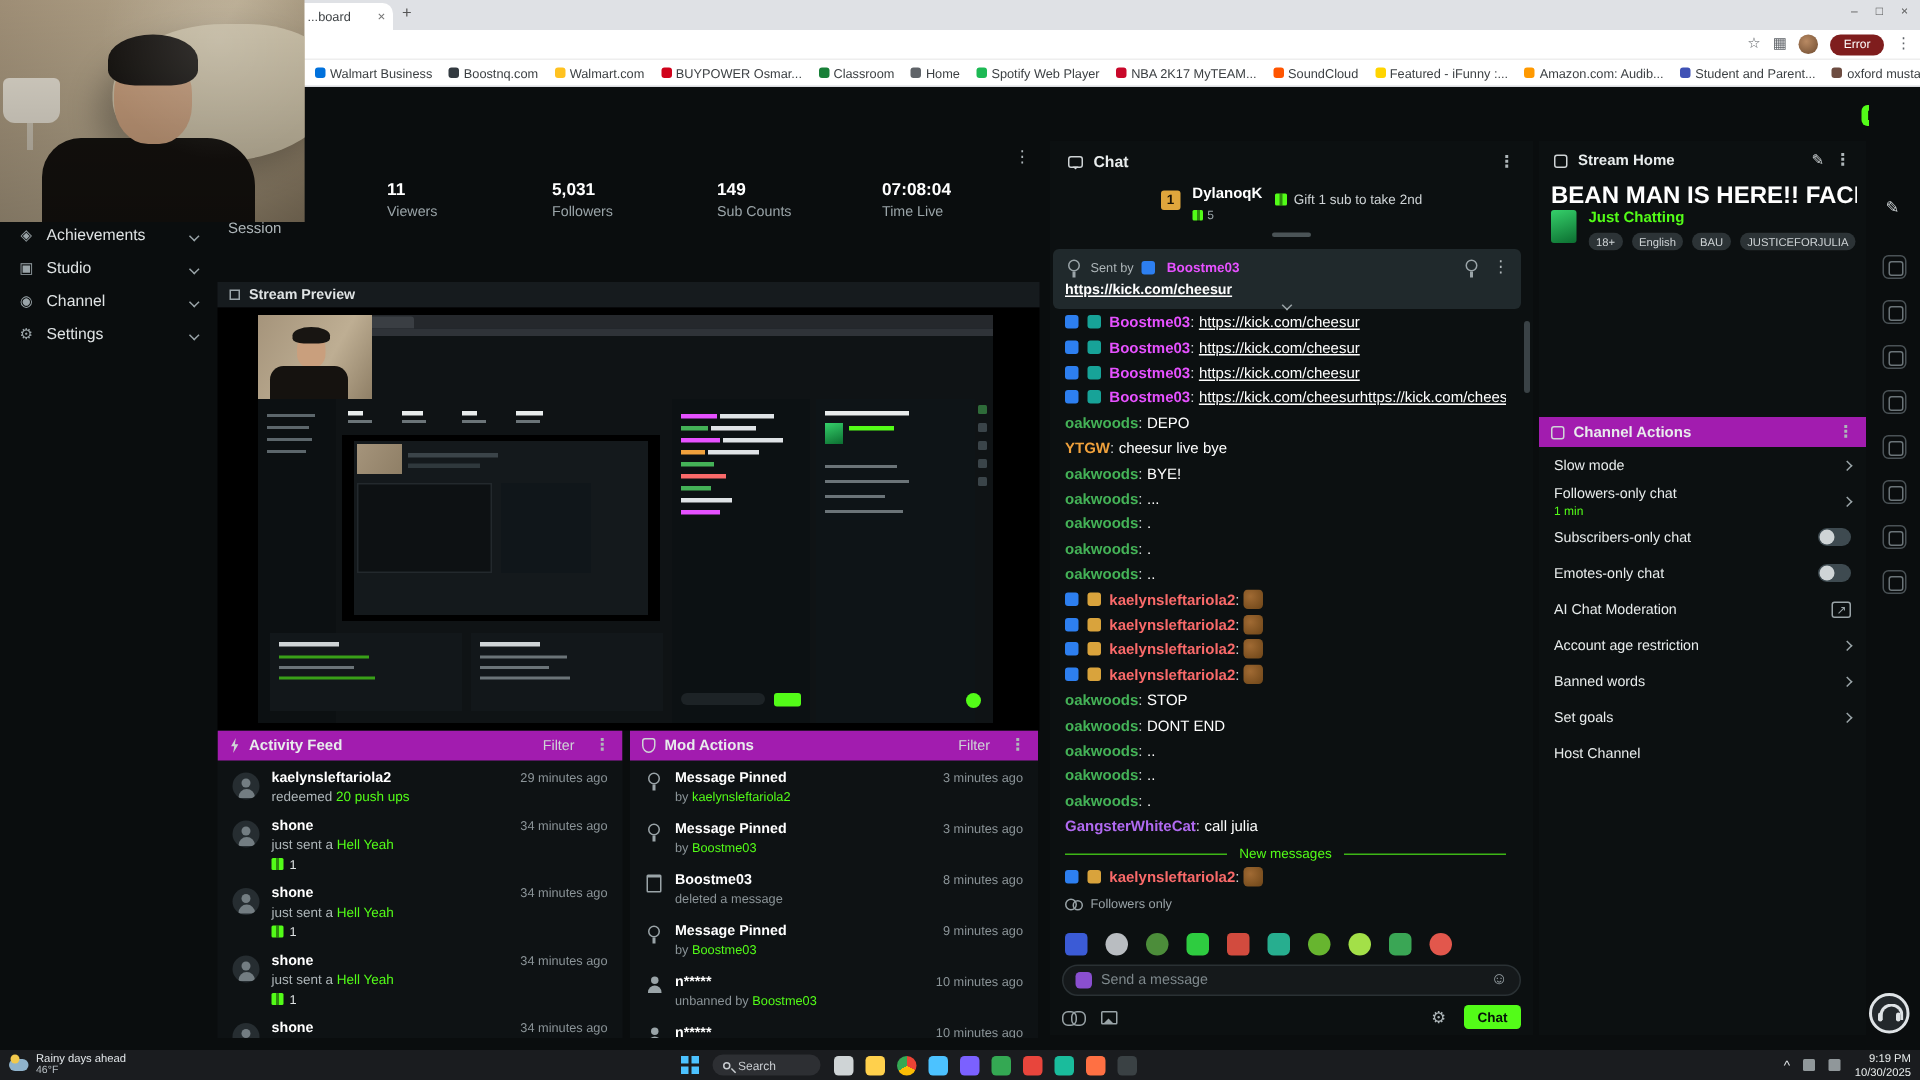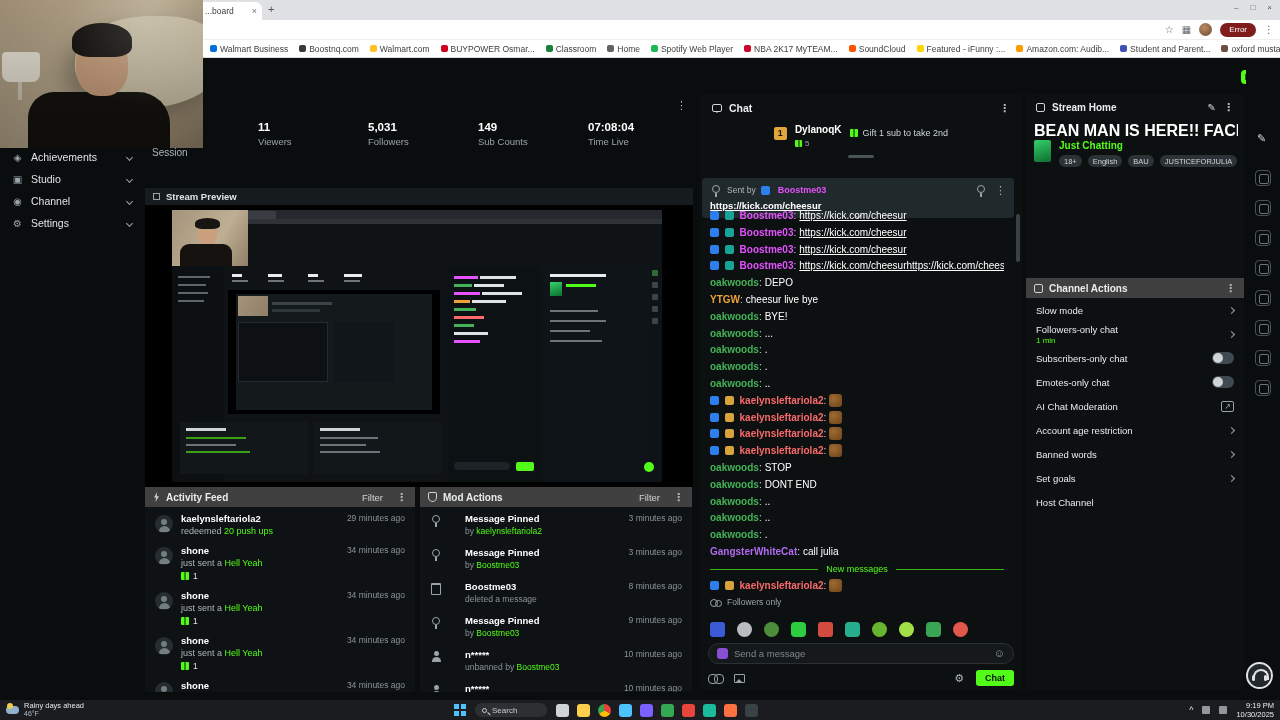--- a/index.html
+++ b/index.html
@@ -51,41 +51,41 @@
 .stat-label{font-size:9.5px;color:#9aa4a8;margin-top:3px}
 
 .sp-header{position:absolute;left:145px;top:188px;width:548px;height:17px;background:#161b1e;display:flex;align-items:center;gap:6px;padding:0 8px;font-size:9.5px;font-weight:bold;color:#dfe3e4}
 .sp-frame-ic{width:7px;height:7px;border:1.2px solid #9aa4a8}
 .sp-stage{position:absolute;left:145px;top:205px;width:548px;height:282px;background:#000}
 .sp-view{position:absolute;left:27px;top:5px;width:490px;height:272px;background:#101517;overflow:hidden}
 
 .panel{position:absolute;background:#0e1214;overflow:hidden}
 .af{left:145px;top:487px;width:270px;height:205px}
 .ma{left:420px;top:487px;width:272px;height:205px}
-.p-header{height:20px;display:flex;align-items:center;gap:6px;padding:0 8px;background:#404040;font-size:10px;font-weight:bold;color:#e8ecec}
+.p-header{height:20px;display:flex;align-items:center;gap:6px;padding:0 8px;background:#a21caf;font-size:10px;font-weight:bold;color:#e8ecec}
 .p-header .filter{margin-left:auto;font-weight:normal;color:#cfd4d6;font-size:9.5px}
 .p-header .kebab{margin-left:7px}
 .ic-bolt{width:7px;height:10px;background:#cfd4d6;clip-path:polygon(60% 0,15% 55%,45% 55%,35% 100%,85% 42%,52% 42%)}
 .ic-shield{width:9px;height:10px;border:1.2px solid #cfd4d6;border-radius:2px 2px 50% 50%}
 .feed-item{display:flex;gap:8px;padding:6px 10px 3px}
 .avatar{width:18px;height:18px;border-radius:50%;background:#262d31;position:relative;flex:none;margin-top:2px;overflow:hidden}
 .avatar::before{content:"";position:absolute;left:6px;top:4px;width:6px;height:6px;border-radius:50%;background:#737d82}
 .avatar::after{content:"";position:absolute;left:3.5px;top:11px;width:11px;height:6px;border-radius:6px 6px 0 0;background:#737d82}
 .feed-body{flex:1;min-width:0}
 .feed-top{display:flex;font-size:9.5px}
 .feed-user{font-weight:bold;color:#fff}
 .feed-time{margin-left:auto;color:#8b9498;font-size:8.5px}
 .feed-action{font-size:9px;color:#aeb6b9;margin-top:2px}
 .feed-action .hl{color:#53fc18}
 .feed-gift{display:none;align-items:center;gap:4px;margin-top:3px}
 .feed-gift.show{display:flex}
 .ic-gift{width:8px;height:8px;background:#53fc18;border-radius:1px;position:relative;flex:none}
 .ic-gift::after{content:"";position:absolute;left:3px;top:0;width:2px;height:8px;background:rgba(0,0,0,.45)}
 .gift-n{font-size:8.5px;color:#dfe3e4}
-.mod-item{display:flex;gap:23px;padding:6px 10px 5px;align-items:flex-start}
+.mod-item{display:flex;gap:8px;padding:6px 10px 5px;align-items:flex-start}
 .mod-ic{width:12px;flex:none;margin-top:2px;display:flex;flex-direction:column;align-items:center}
 .ic-pin::before{content:"";width:6px;height:6px;border:1.5px solid #9aa4a8;border-radius:50%;display:block}
 .ic-pin::after{content:"";width:2px;height:4px;background:#9aa4a8;display:block}
 .ic-trash::before{content:"";width:8px;height:9px;border:1.2px solid #9aa4a8;border-top-width:2.5px;border-radius:1px;display:block}
 .ic-user::before{content:"";width:5px;height:5px;border-radius:50%;background:#9aa4a8;display:block;margin-bottom:1px}
 .ic-user::after{content:"";width:9px;height:5px;border-radius:5px 5px 0 0;background:#9aa4a8;display:block}
 .mod-body{flex:1;min-width:0}
 .mod-title{font-size:9.5px;font-weight:bold;color:#fff;white-space:nowrap;overflow:hidden}
 .mod-sub{font-size:8.5px;color:#8b9498;margin-top:2px}
 .mod-sub .sub-name{color:#53fc18}
@@ -96,21 +96,21 @@
 .ic-chat{width:10px;height:8px;border:1.2px solid #cfd4d6;border-radius:2px;position:relative}
 .ic-chat::after{content:"";position:absolute;left:2px;bottom:-4px;border:2.5px solid transparent;border-top-color:#cfd4d6}
 .chat-header .kebab{margin-left:auto}
 .gift-banner{position:absolute;left:8px;top:24px;width:306px;height:30px;display:flex;align-items:center;justify-content:center;gap:8px}
 .gb-badge{width:13px;height:13px;background:#e0a63c;border-radius:2px;color:#1a1205;font-size:9px;font-weight:bold;display:flex;align-items:center;justify-content:center;flex:none}
 .gb-user{font-size:10px;font-weight:bold;color:#fff}
 .gb-sub{display:flex;align-items:center;gap:3px;margin-top:2px;font-size:8px;font-weight:normal;color:#9aa4a8}
 .gb-sub .ic-gift{width:7px;height:7px}
 .gb-text{font-size:9px;color:#cfd4d6;display:flex;gap:5px;align-items:center}
 .drag-handle{position:absolute;left:50%;top:61px;width:26px;height:3px;background:#4a5356;border-radius:2px;transform:translateX(-50%)}
-.pinned{position:absolute;left:2px;top:84px;width:312px;height:40px;background:#20292c;border-radius:4px;padding:5px 8px 0}
+.pinned{position:absolute;left:2px;top:72px;width:312px;height:40px;background:#20292c;border-radius:4px;padding:5px 8px 0}
 .pinned-row1{display:flex;align-items:center;gap:5px;font-size:8.5px;color:#aeb6b9}
 .pinned-user{color:#e651ff;font-weight:bold;font-size:9px}
 .pinned-right{margin-left:auto;display:flex;align-items:center;gap:8px}
 .pinned-link{display:block;margin-top:3px;font-size:9.5px;color:#fff;text-decoration:underline;font-weight:bold}
 .pinned-chev{position:absolute;left:50%;bottom:0;transform:translateX(-50%) rotate(45deg);width:5px;height:5px;border-right:1.4px solid #9aa4a8;border-bottom:1.4px solid #9aa4a8}
 .chat-scrollbar{position:absolute;right:2px;top:120px;width:4px;height:48px;background:#3a4246;border-radius:2px}
 .chat-body{position:absolute;left:4px;top:114px;width:306px;height:402px;overflow:hidden;padding:0 6px;font-size:10px;line-height:16.8px}
 .msg{white-space:nowrap;overflow:hidden}
 .badge{display:none;width:9px;height:9px;border-radius:2px;margin-right:3px;vertical-align:-1px}
 .badge.bdg-blue{display:inline-block;background:#2d7ff0}

